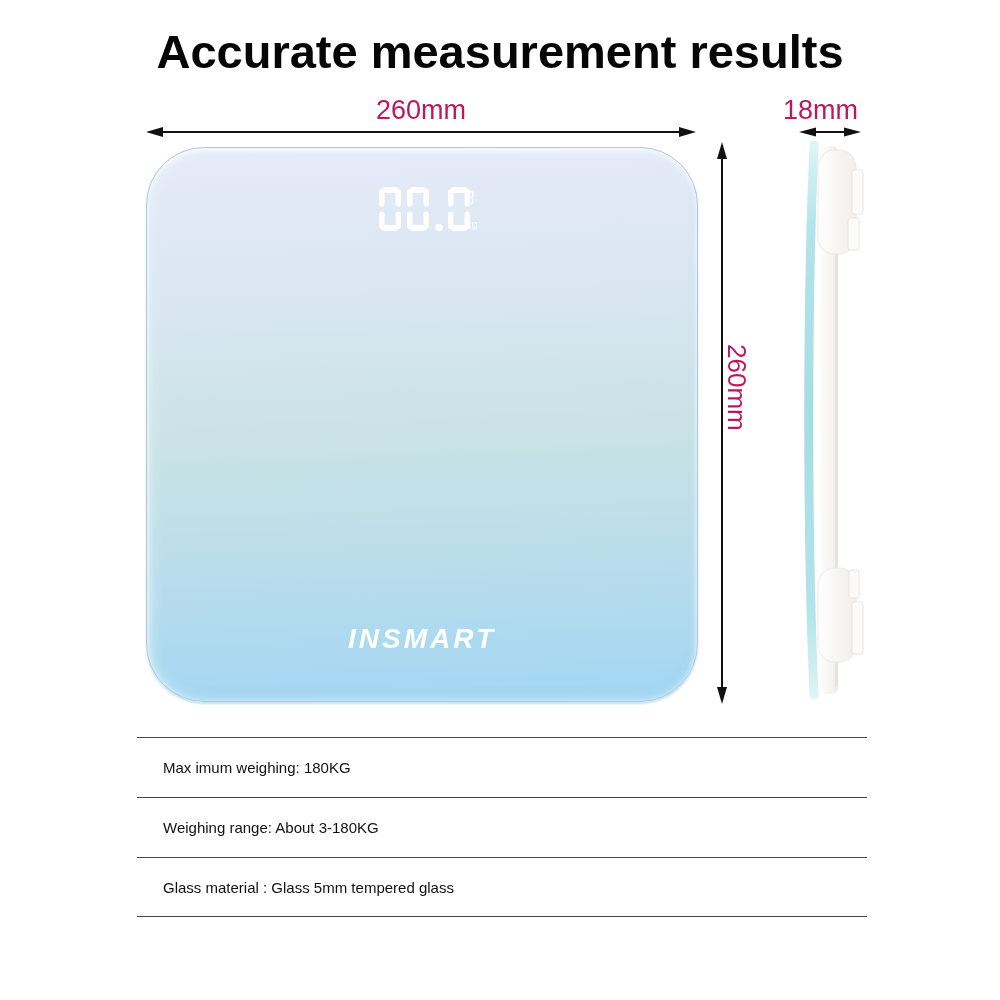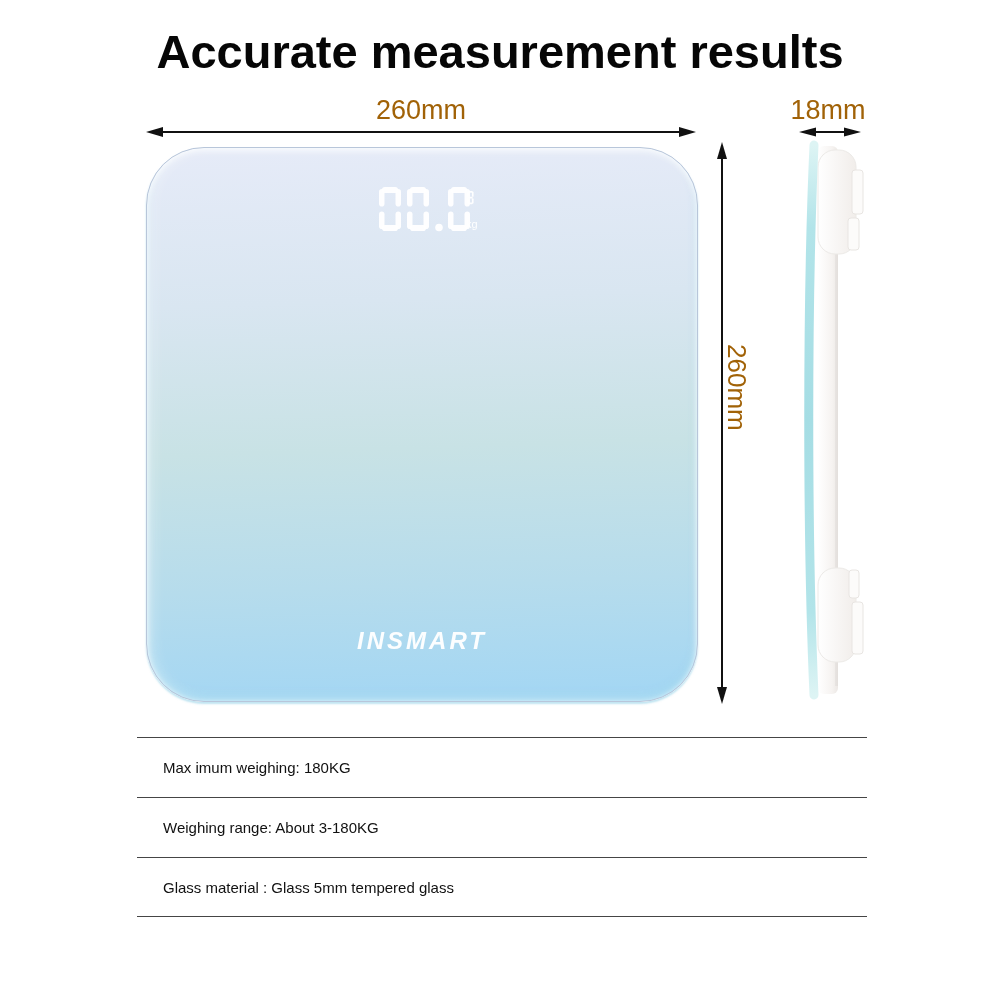--- a/index.html
+++ b/index.html
@@ -2,44 +2,44 @@
 <html><head>
 <meta charset="utf-8">
 <style>
   html,body{margin:0;padding:0;background:#fff;}
   .canvas{position:relative;width:1000px;height:1000px;background:#ffffff;
           font-family:"Liberation Sans",sans-serif;overflow:hidden;}
 
   .title{position:absolute;top:24px;left:0;width:100%;margin:0;text-align:center;
          font-size:47px;font-weight:700;color:#060606;letter-spacing:0;}
 
-  .dim-label{position:absolute;font-size:27px;color:#a16207;}
+  .dim-label{position:absolute;font-size:27px;color:#be185d;}
   #width-label{left:146px;top:95px;width:550px;text-align:center;}
-  #depth-label{left:783px;top:95px;width:90px;text-align:center;}
+  #depth-label{left:783px;top:95px;width:90px;}
   #height-label{left:721px;top:344px;writing-mode:vertical-rl;text-orientation:mixed;font-size:26px;}
 
   svg.arrow{position:absolute;display:block;}
   #width-arrow{left:146px;top:124px;}
   #depth-arrow{left:799px;top:124px;}
   #height-arrow{left:714px;top:140px;}
 
   .scale-front{position:absolute;left:146px;top:147px;width:550px;height:553px;
     border-radius:58px;border:1px solid #b8c6da;
     background:linear-gradient(178deg,#e6ebf8 0%,#d9e6f1 28%,#c8e2e5 54%,#b6dcec 78%,#a2d6f4 100%);
     box-shadow:inset 0 2px 6px rgba(255,255,255,.9),
                inset 4px 0 14px rgba(255,255,255,.45),
                inset 0 -5px 10px rgba(140,210,235,.45),
                0 2px 2px rgba(140,205,230,.55);}
 
   .led{position:absolute;left:232px;top:37px;width:112px;height:50px;}
   .led .unit{position:absolute;left:87px;top:33px;font-size:11px;font-weight:400;
              color:rgba(255,255,255,.95);letter-spacing:0;}
 
   .brand{position:absolute;left:0;width:100%;bottom:46px;text-align:center;
-         font-size:24px;font-weight:700;font-style:italic;letter-spacing:3px;
+         font-size:28px;font-weight:700;font-style:italic;letter-spacing:3px;
          color:rgba(255,255,255,.96);}
 
   .side-view{position:absolute;left:800px;top:138px;}
 
   .specs{position:absolute;left:137px;top:737px;width:730px;}
   .spec-row{height:60px;border-top:1px solid #454545;display:flex;align-items:center;
             padding-left:26px;font-size:15px;color:#111;box-sizing:border-box;}
   .spec-row:last-child{border-bottom:1px solid #454545;}
 </style>
 </head>

